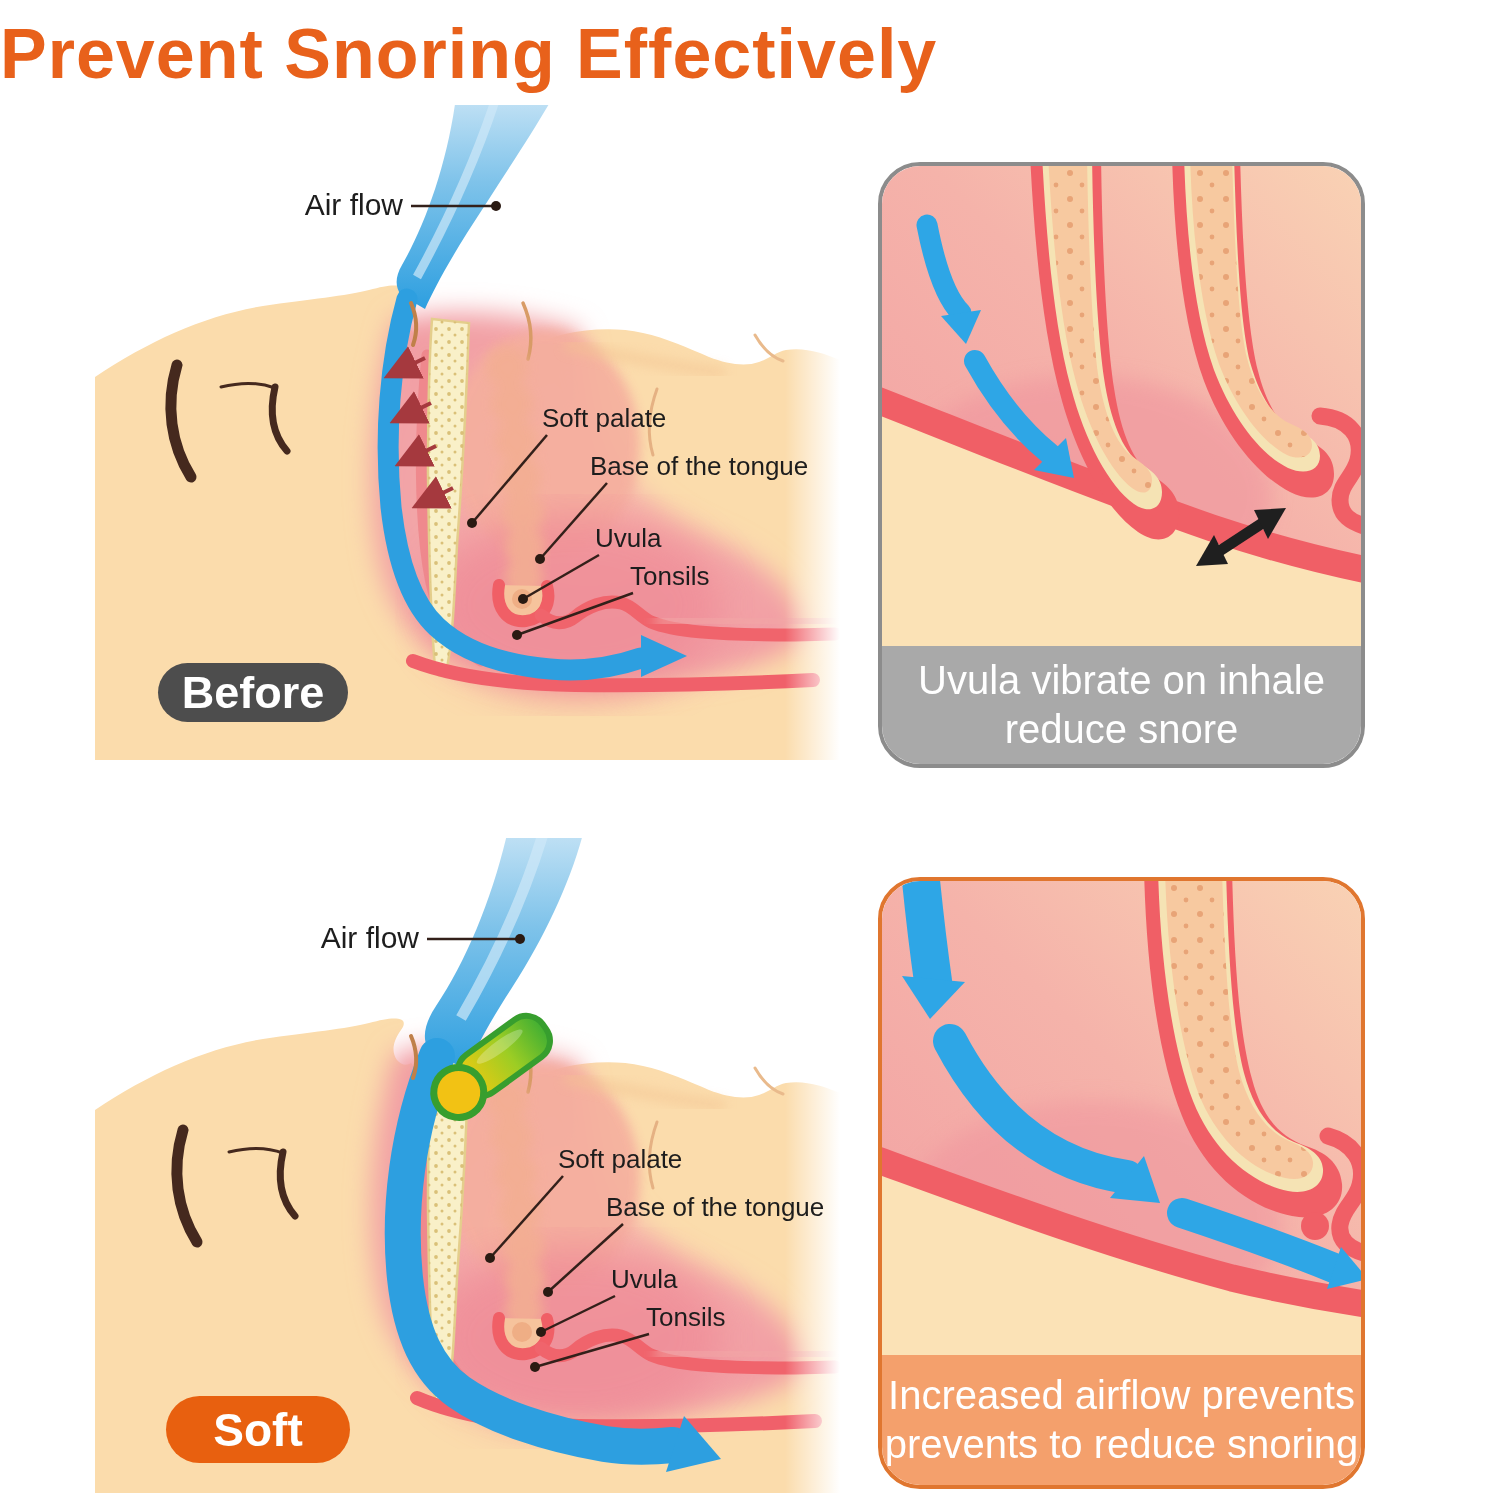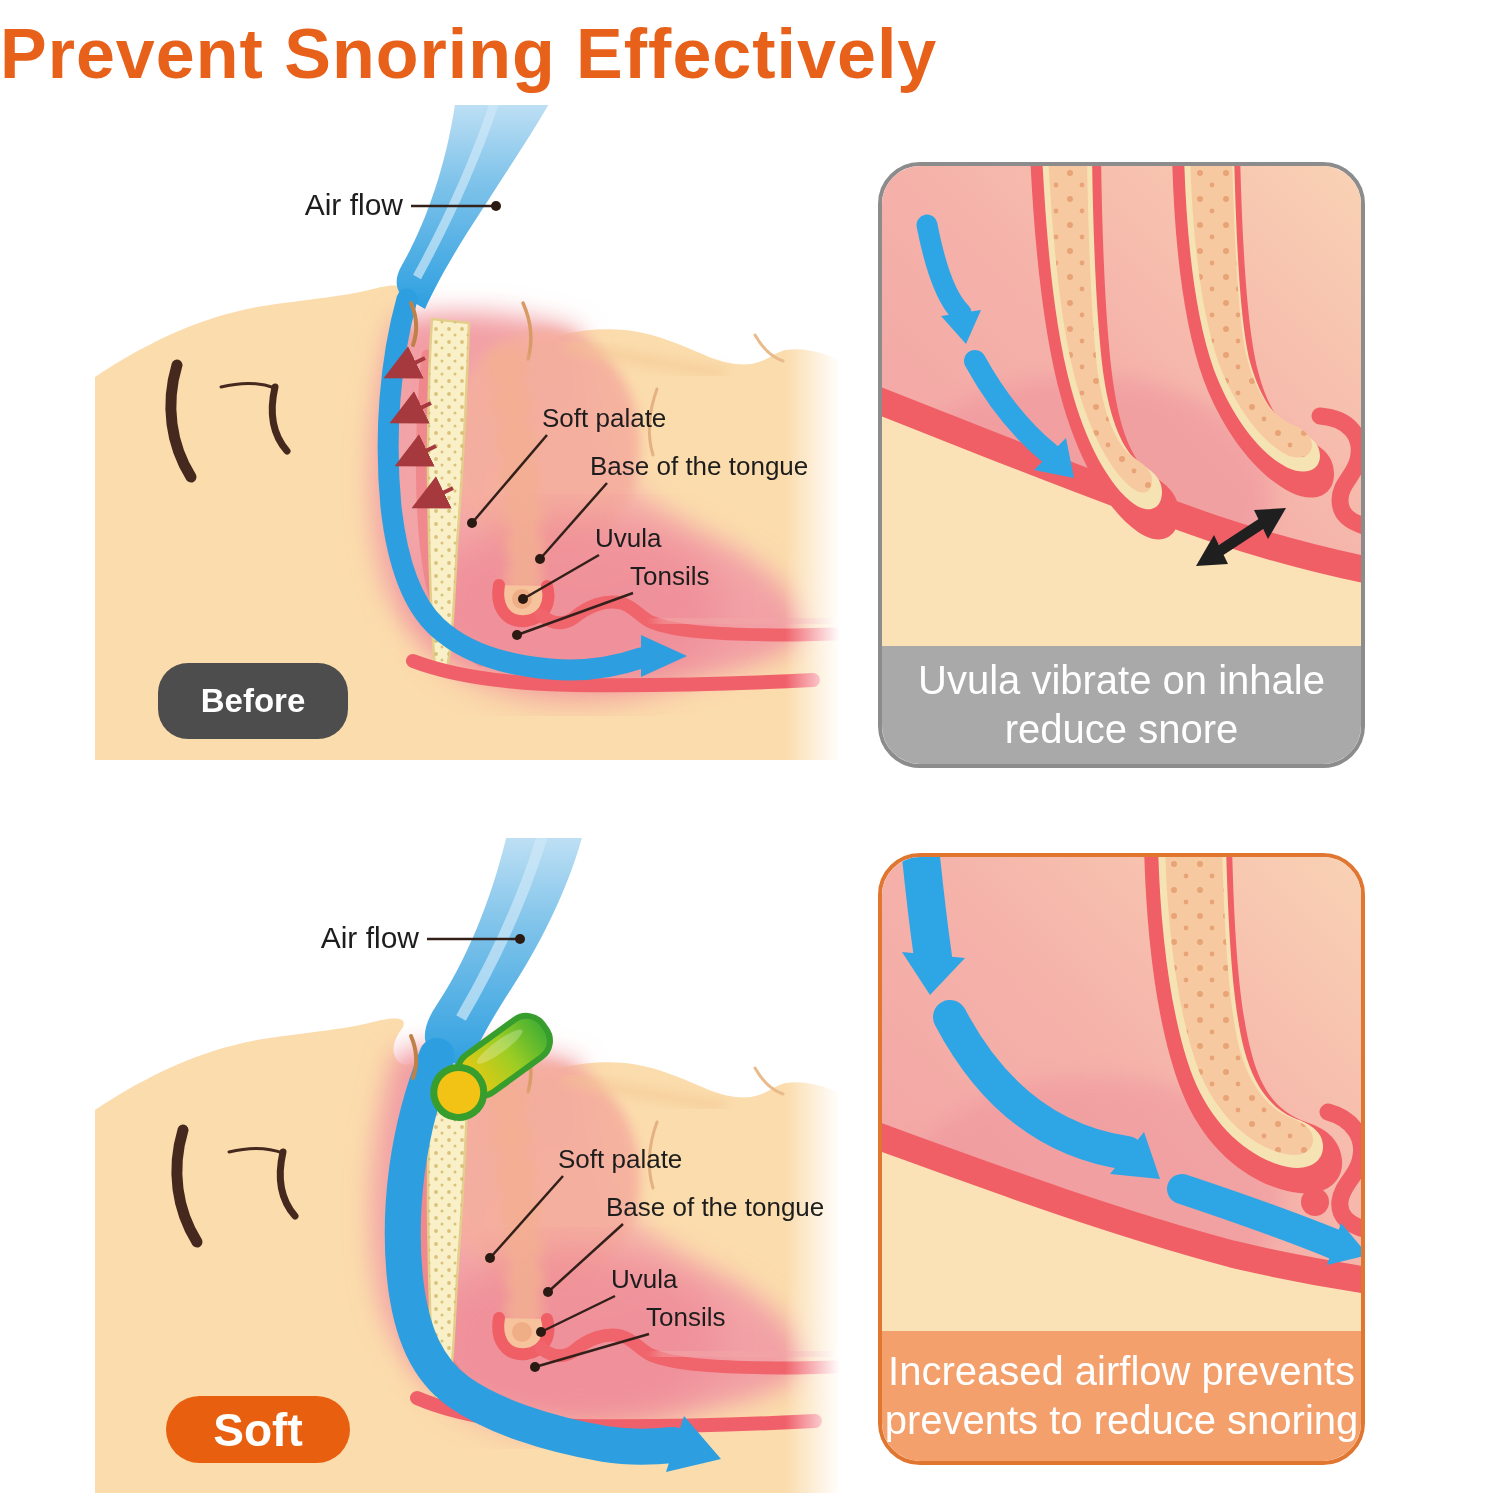--- a/index.html
+++ b/index.html
@@ -6,27 +6,27 @@
   .page{position:relative;width:1500px;height:1500px;background:#ffffff;overflow:hidden;
         font-family:"Liberation Sans",sans-serif;}
   .title{position:absolute;left:0;top:14px;width:100%;text-align:left;
          font-size:70px;font-weight:bold;color:#E8611B;letter-spacing:1px;}
   .fig{position:absolute;width:745px;height:655px;}
   .fig svg{display:block;}
   #fig-before{left:95px;top:105px;}
   #fig-after{left:95px;top:838px;}
   .badge{position:absolute;display:flex;align-items:center;justify-content:center;
          color:#fff;font-weight:bold;}
-  .badge-before{left:158px;top:663px;width:190px;height:76px;background:#4D4D4D;
-                border-radius:30px;font-size:33px;}
+  .badge-before{left:158px;top:663px;width:190px;height:59px;background:#4D4D4D;
+                border-radius:30px;font-size:45px;}
   .badge-after{left:166px;top:1396px;width:184px;height:67px;background:#E8600F;
                border-radius:34px;font-size:46px;}
   .panel{position:absolute;width:479px;overflow:hidden;display:flex;flex-direction:column;}
   #panel-before{left:878px;top:126px;height:598px;border:4px solid #8C8C8C;border-radius:42px;margin-top:36px;}
-  #panel-after{left:878px;top:853px;height:604px;border:4px solid #E0762F;border-radius:42px;}
+  #panel-after{left:878px;top:877px;height:604px;border:4px solid #E0762F;border-radius:42px;}
   .panel svg{display:block;flex:0 0 auto;}
   .caption{flex:1 1 auto;display:flex;flex-direction:column;align-items:center;
            justify-content:center;color:#fff;font-size:40px;line-height:1.22;text-align:center;}
   .caption-gray{background:#A9A9A9;}
   .caption-orange{background:#F4A06C;}
   svg text.lbl{font-family:"Liberation Sans",sans-serif;font-size:26px;fill:#1d1d1d;}
   svg text.lbl-big{font-family:"Liberation Sans",sans-serif;font-size:30px;fill:#1d1d1d;}
 </style>
 </head>
 <body>

